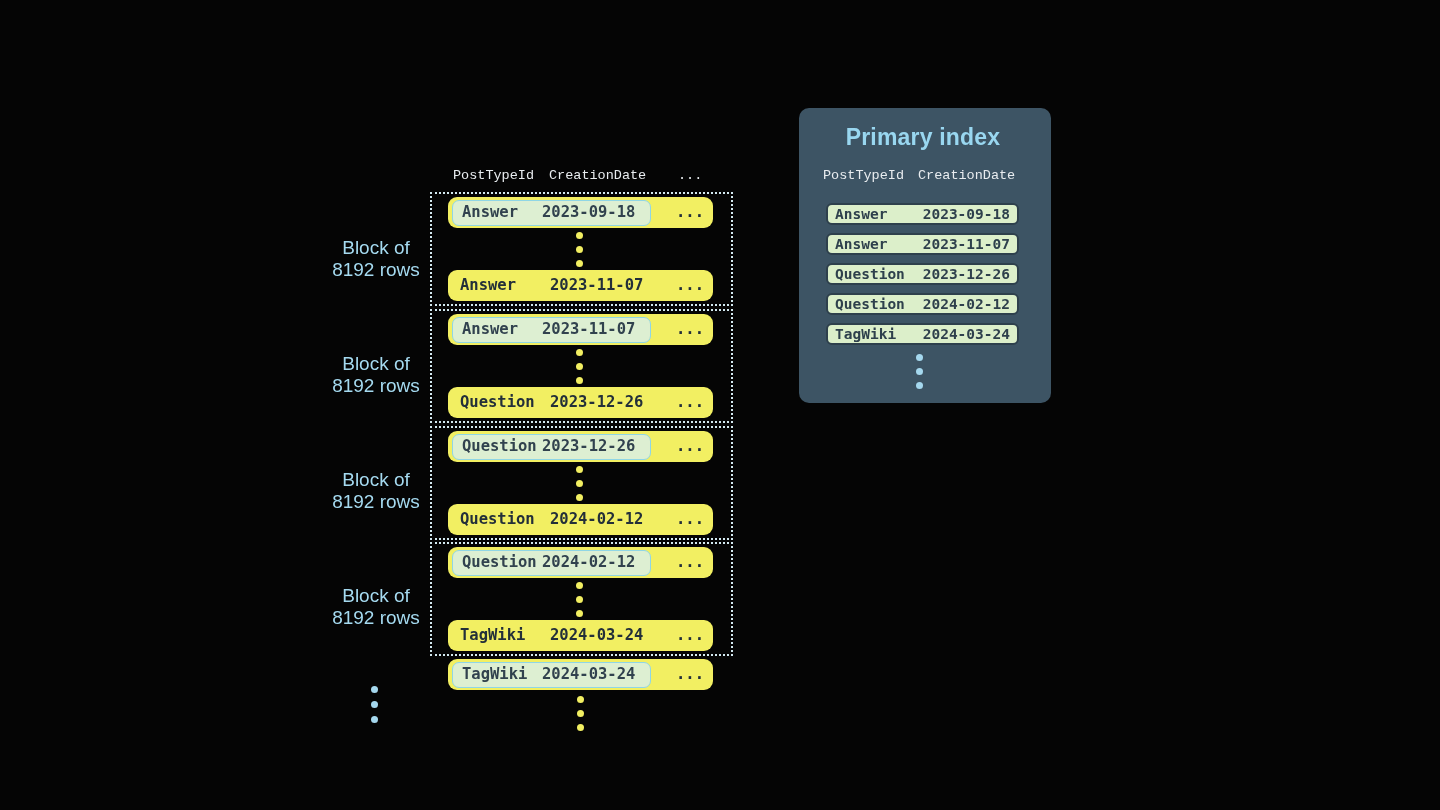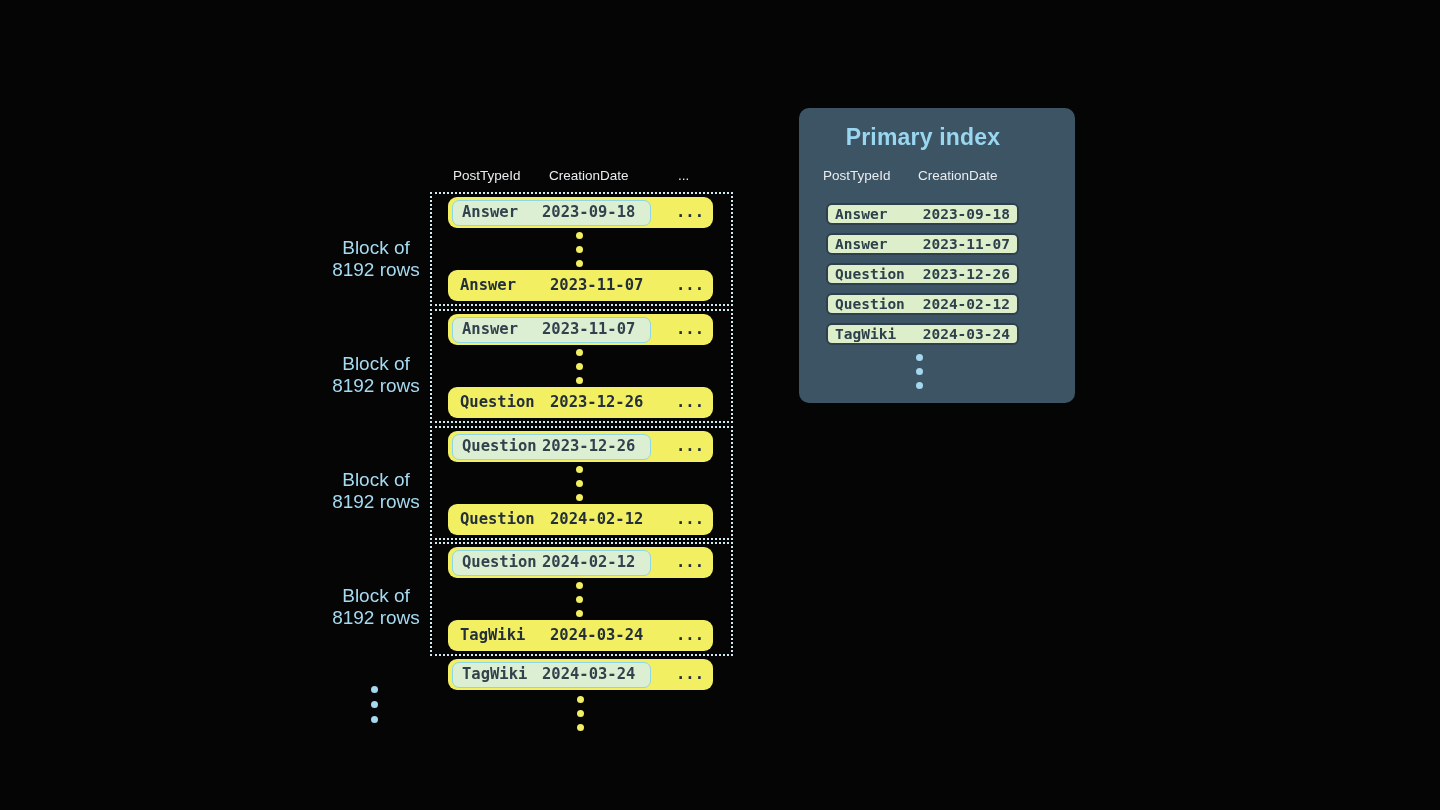--- a/index.html
+++ b/index.html
@@ -7,21 +7,21 @@
     position:relative;width:1440px;height:810px;background:#050505;overflow:hidden;
     font-family:"Liberation Sans",sans-serif;
   }
 
   
   .pt-title{
     position:absolute;left:430px;top:123px;width:303px;text-align:center;
     font-size:23px;font-weight:600;color:#f0ed79;letter-spacing:.2px;
   }
   .hdr{
-    position:absolute;font-family:Liberation Sans, sans-serif;
+    position:absolute;font-family:Liberation Mono, monospace;
     font-size:13.5px;color:#e9edf0;letter-spacing:0;white-space:pre;
   }
   .block{
     position:absolute;left:430px;width:299px;height:110px;
     border:2px dotted #d3e9f0;
   }
   .row{
     position:absolute;left:16px;width:265px;height:31px;
     background:#f2ef62;border-radius:9px;
   }
@@ -47,21 +47,21 @@
   .dot.yellow{background:#f2ef62;}
   .dot.blue{background:#a5d8ee;}
   .block-label{
     position:absolute;left:296px;width:160px;text-align:center;
     font-size:19px;line-height:21.5px;color:#a5daf0;font-weight:400;
   }
 
   
   .panel{
     position:absolute;left:799px;top:108px;width:252px;height:295px;
-    background:#3d5464;border-radius:10px;padding-left:24px;
+    background:#3d5464;border-radius:10px;
   }
   .panel-title{
     position:absolute;left:0;top:16px;width:248px;text-align:center;
     font-size:23px;font-weight:600;color:#99d7f0;letter-spacing:.2px;
   }
   .ipill{
     position:absolute;left:27px;width:193px;height:22px;box-sizing:border-box;
     background:#dcefca;border:2px solid #2e404c;border-radius:6px;
   }
   .ipill .type,.ipill .date{

